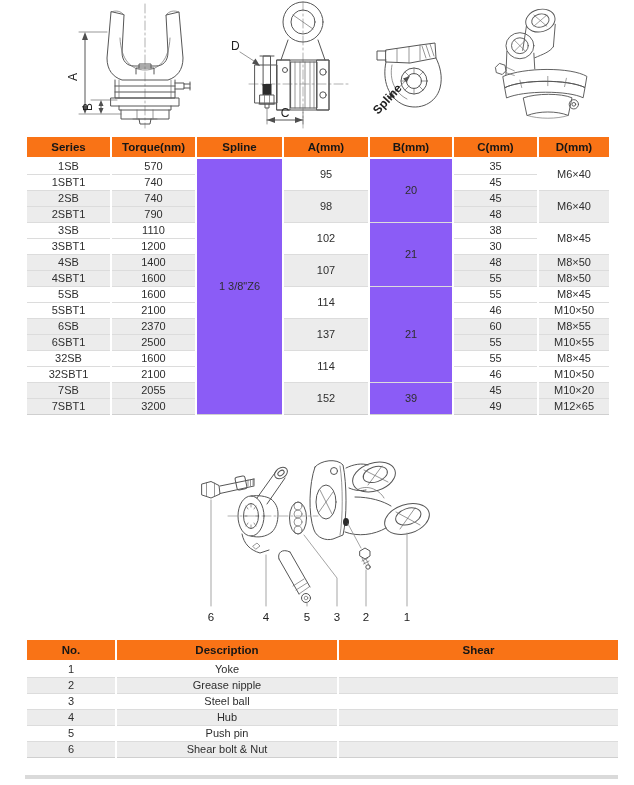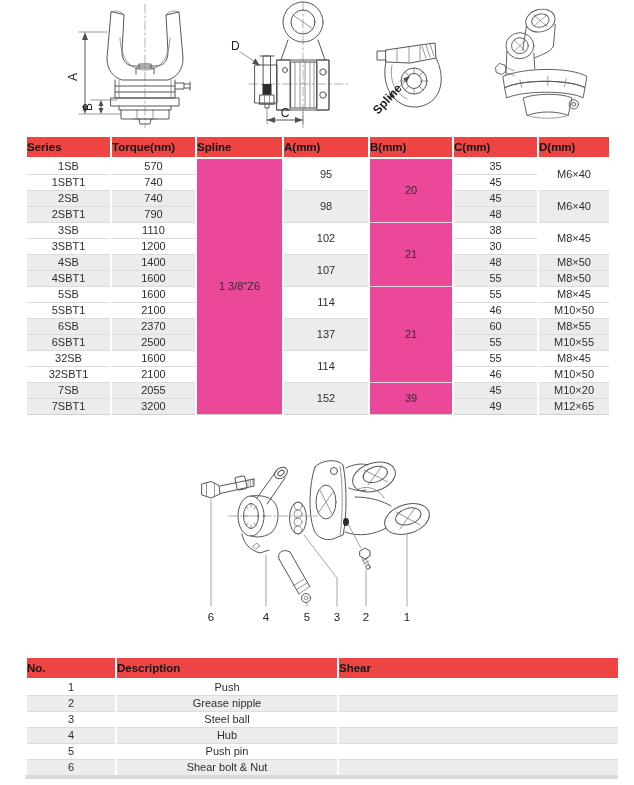--- a/index.html
+++ b/index.html
@@ -3,28 +3,28 @@
 <meta charset="utf-8">
 <style>
   html,body{margin:0;padding:0;background:#fff;}
   .page{position:relative;width:634px;height:785px;background:#ffffff;
         font-family:"Liberation Sans",sans-serif;color:#2f2f2f;overflow:hidden;}
   .abs{position:absolute;}
 
   
   table{border-collapse:collapse;table-layout:fixed;}
   .dtable{border-bottom:1px solid #cfcfcf;}
-  .dtable th{background:#ef4444;height:20px;font-size:11.5px;font-weight:bold;color:#161616;
+  .dtable th{background:#f97316;height:20px;font-size:11.5px;font-weight:bold;color:#161616;
              border-left:2px solid #fff;border-right:2px solid #fff;border-bottom:2px solid #fff;
-             padding:0;text-align:left;}
+             padding:0;text-align:center;}
   .dtable td{height:15px;font-size:11px;color:#2e2e2e;text-align:center;padding:0;
              border-left:2px solid #fff;border-right:2px solid #fff;border-top:1px solid #dcdcdc;
              background:#ffffff;line-height:15px;}
   .dtable td.s{background:#ececec;}
-  .dtable td.w{background:#ec4899;}
+  .dtable td.w{background:#8b5cf6;}
 
   
   svg{display:block;}
   .st path,.st rect,.st circle,.st ellipse,.st polygon{stroke:#565656;fill:none;stroke-width:1;
       stroke-linecap:round;stroke-linejoin:round;}
   .st .cl{stroke:#8f8f8f;stroke-width:0.7;stroke-dasharray:9 3 2 3;}
   .st .thin{stroke:#6a6a6a;stroke-width:0.7;}
   .st .ld{stroke:#9b9b9b;stroke-width:0.9;}
   .st .arr{fill:#4f4f4f;stroke:none;}
   .st .ink{fill:#2b2b2b;stroke:none;}
@@ -339,37 +339,37 @@
     <path class="ld" d="M216 130 V166"></path>
 
     <text class="num" x="61" y="181" text-anchor="middle">6</text>
     <text class="num" x="116" y="181" text-anchor="middle">4</text>
     <text class="num" x="157" y="181" text-anchor="middle">5</text>
     <text class="num" x="187" y="181" text-anchor="middle">3</text>
     <text class="num" x="216" y="181" text-anchor="middle">2</text>
     <text class="num" x="257" y="181" text-anchor="middle">1</text>
   </svg>
 
-  <table class="abs dtable" style="left:25px;top:658px;width:593px">
+  <table class="abs dtable" style="left:25px;top:640px;width:593px">
     <colgroup>
       <col style="width:90px">
         <col style="width:222px">
         <col style="width:281px">
     </colgroup>
     <thead>
       <tr>
         <th>No.</th>
         <th>Description</th>
         <th>Shear</th>
       </tr>
     </thead>
     <tbody>
       <tr>
         <td>1</td>
-        <td>Push</td>
+        <td>Yoke</td>
         <td></td>
       </tr>
       <tr>
         <td class="s">2</td>
         <td class="s">Grease nipple</td>
         <td class="s"></td>
       </tr>
       <tr>
         <td>3</td>
         <td>Steel ball</td>

